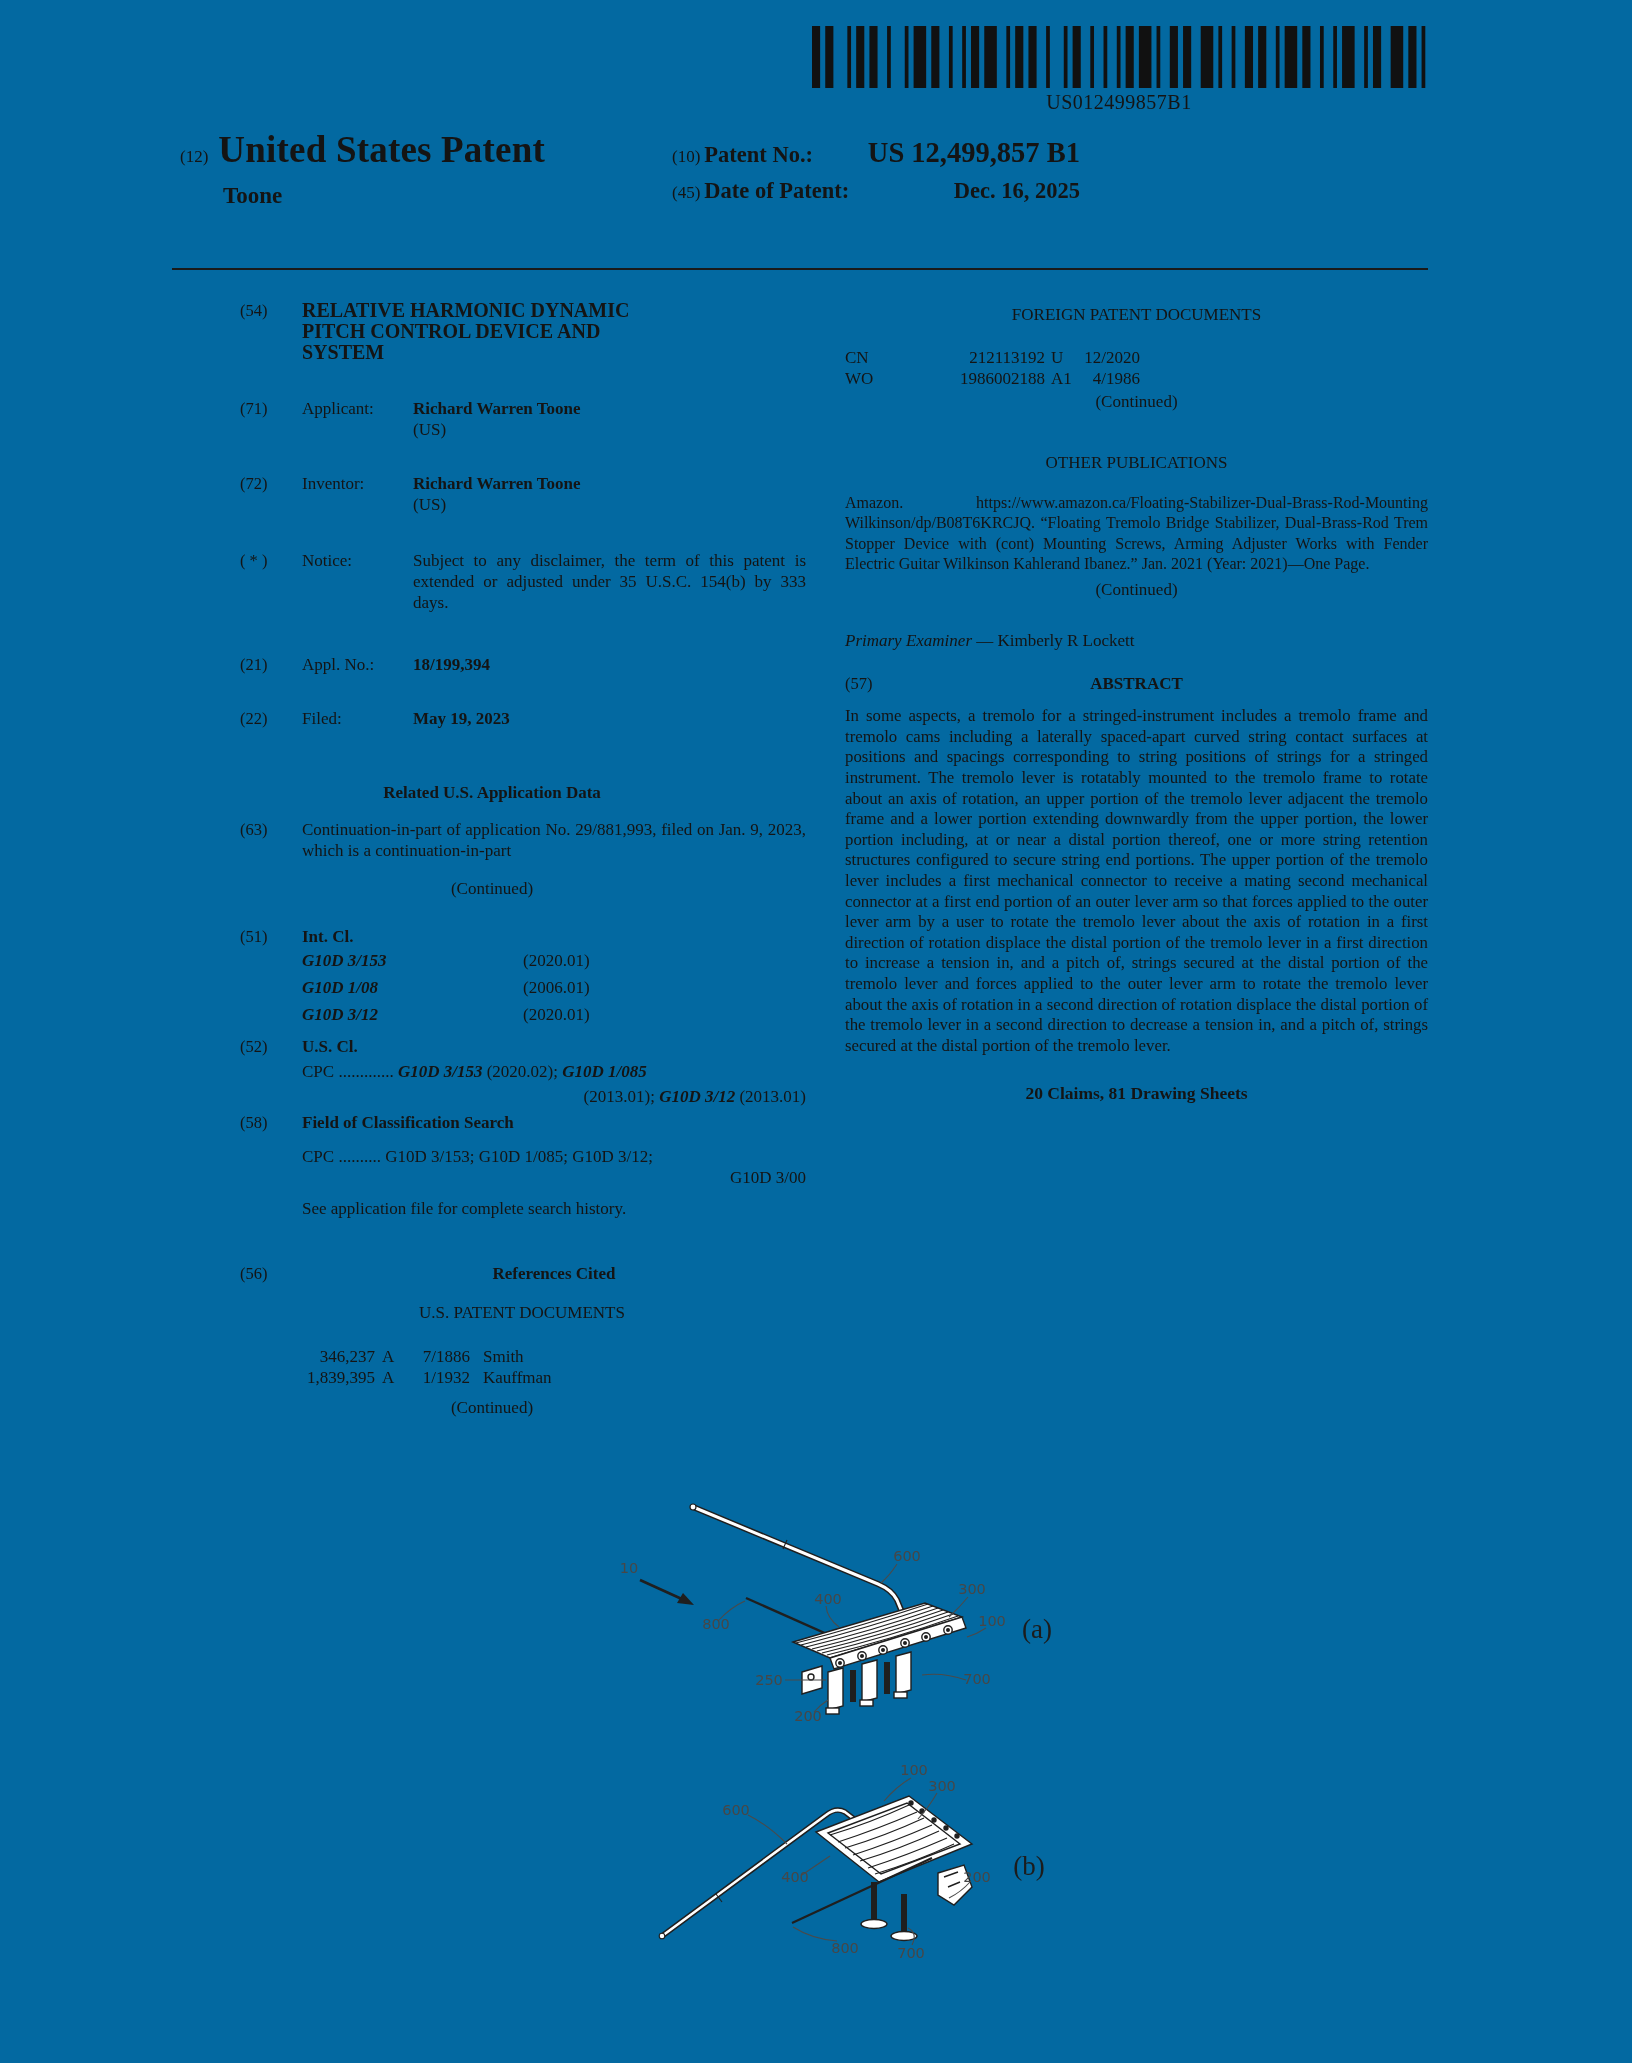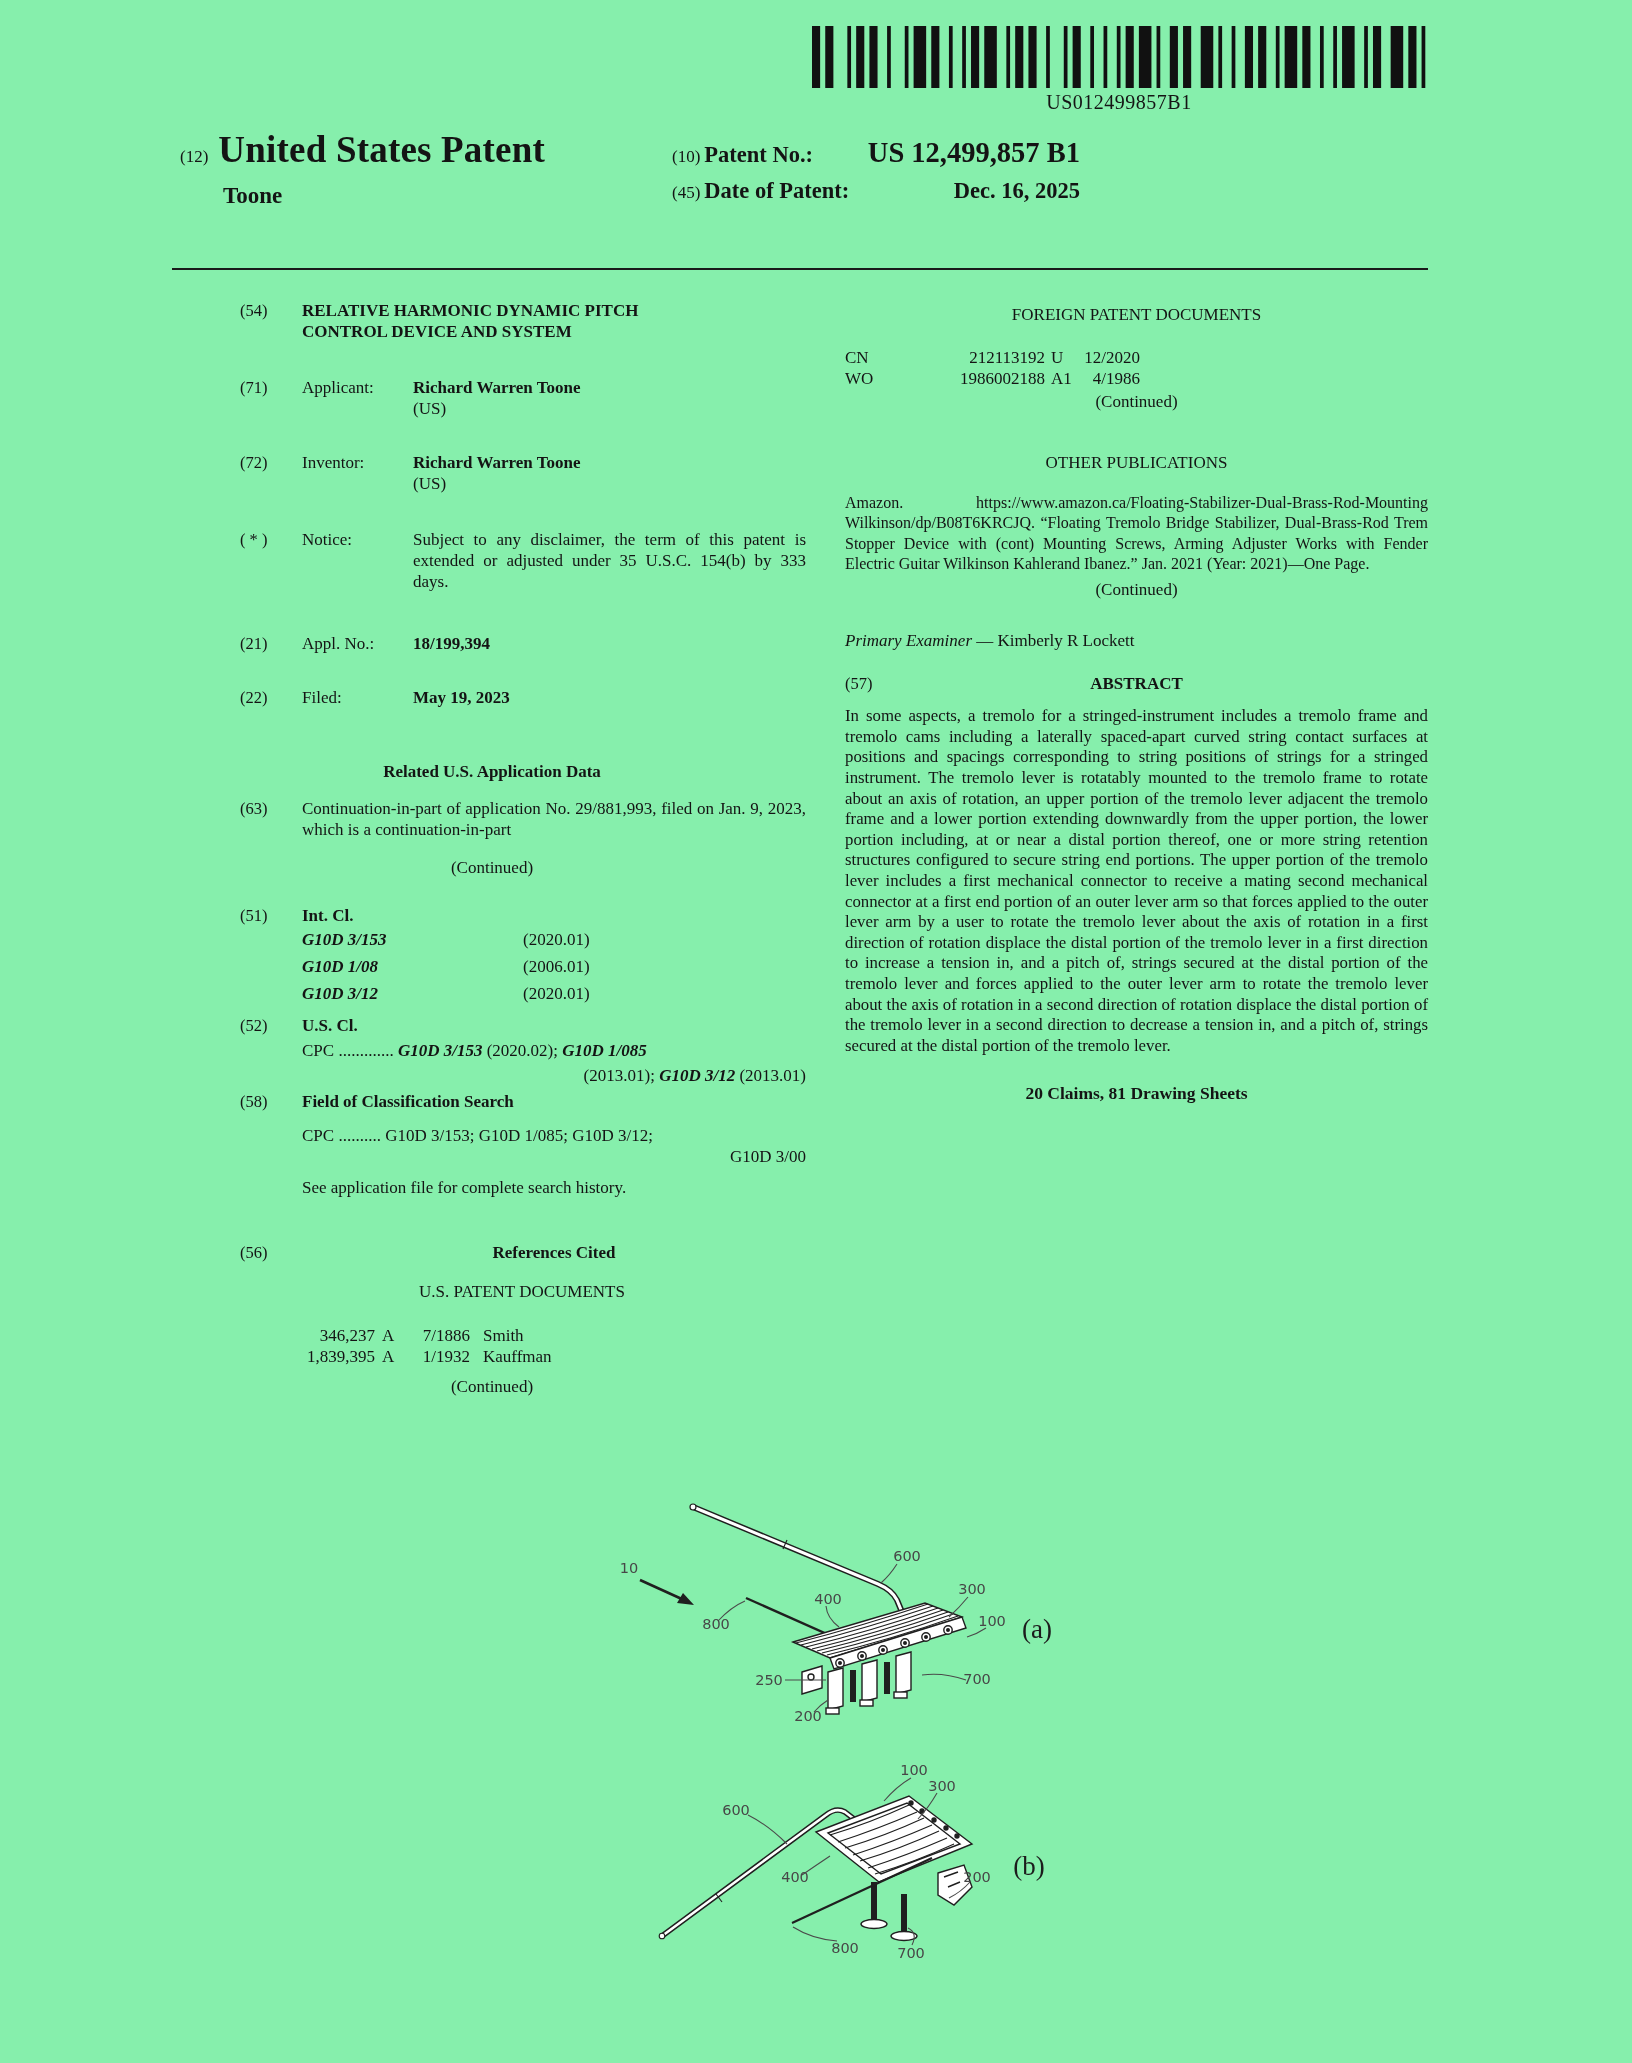--- a/index.html
+++ b/index.html
@@ -1,19 +1,19 @@
 <!DOCTYPE html>
 <html><head>
 <meta charset="utf-8">
 <style>
   html,body{margin:0;padding:0;background:#ffffff;}
   body{width:1632px;height:2063px;overflow:hidden;position:relative;
        font-family:"Liberation Serif",serif;color:#141414;
        -webkit-font-smoothing:antialiased;}
-  .page{position:absolute;left:0;top:0;width:1632px;height:2063px;background:#86efac;}
+  .page{position:absolute;left:0;top:0;width:1632px;height:2063px;background:#0369a1;}
 
   
   .barcode-wrap{position:absolute;left:812px;top:26px;width:614px;text-align:center;}
   .barcode-svg{display:block;width:614px;height:62px;}
   .barcode-text{font-size:20px;letter-spacing:.5px;margin-top:3px;}
 
   
   .brand{position:absolute;left:180px;top:128px;display:flex;align-items:baseline;gap:10px;}
   .tag-sm{font-size:17px;}
   .brand-title{font-size:37px;font-weight:bold;letter-spacing:.2px;}
@@ -145,21 +145,21 @@
       <span class="date-val">Dec. 16, 2025</span>
     </div>
   </div>
 
   <div class="rule"></div>
 
   <div class="col col-left">
 
     <div class="item2" style="margin-top:8px">
       <span class="tag">(54)</span>
-      <span class="b" style="font-size:17px;max-width:378px;display:inline-block;">RELATIVE HARMONIC DYNAMIC PITCH CONTROL DEVICE AND SYSTEM</span>
+      <span class="b" style="font-size:20px;max-width:378px;display:inline-block;">RELATIVE HARMONIC DYNAMIC PITCH CONTROL DEVICE AND SYSTEM</span>
     </div>
 
     <div class="item" style="margin-top:35px">
       <span class="tag">(71)</span>
       <span>Applicant:</span>
       <span>
         <span class="b">Richard Warren Toone</span><br>
         <span>(US)</span>
       </span>
     </div>

